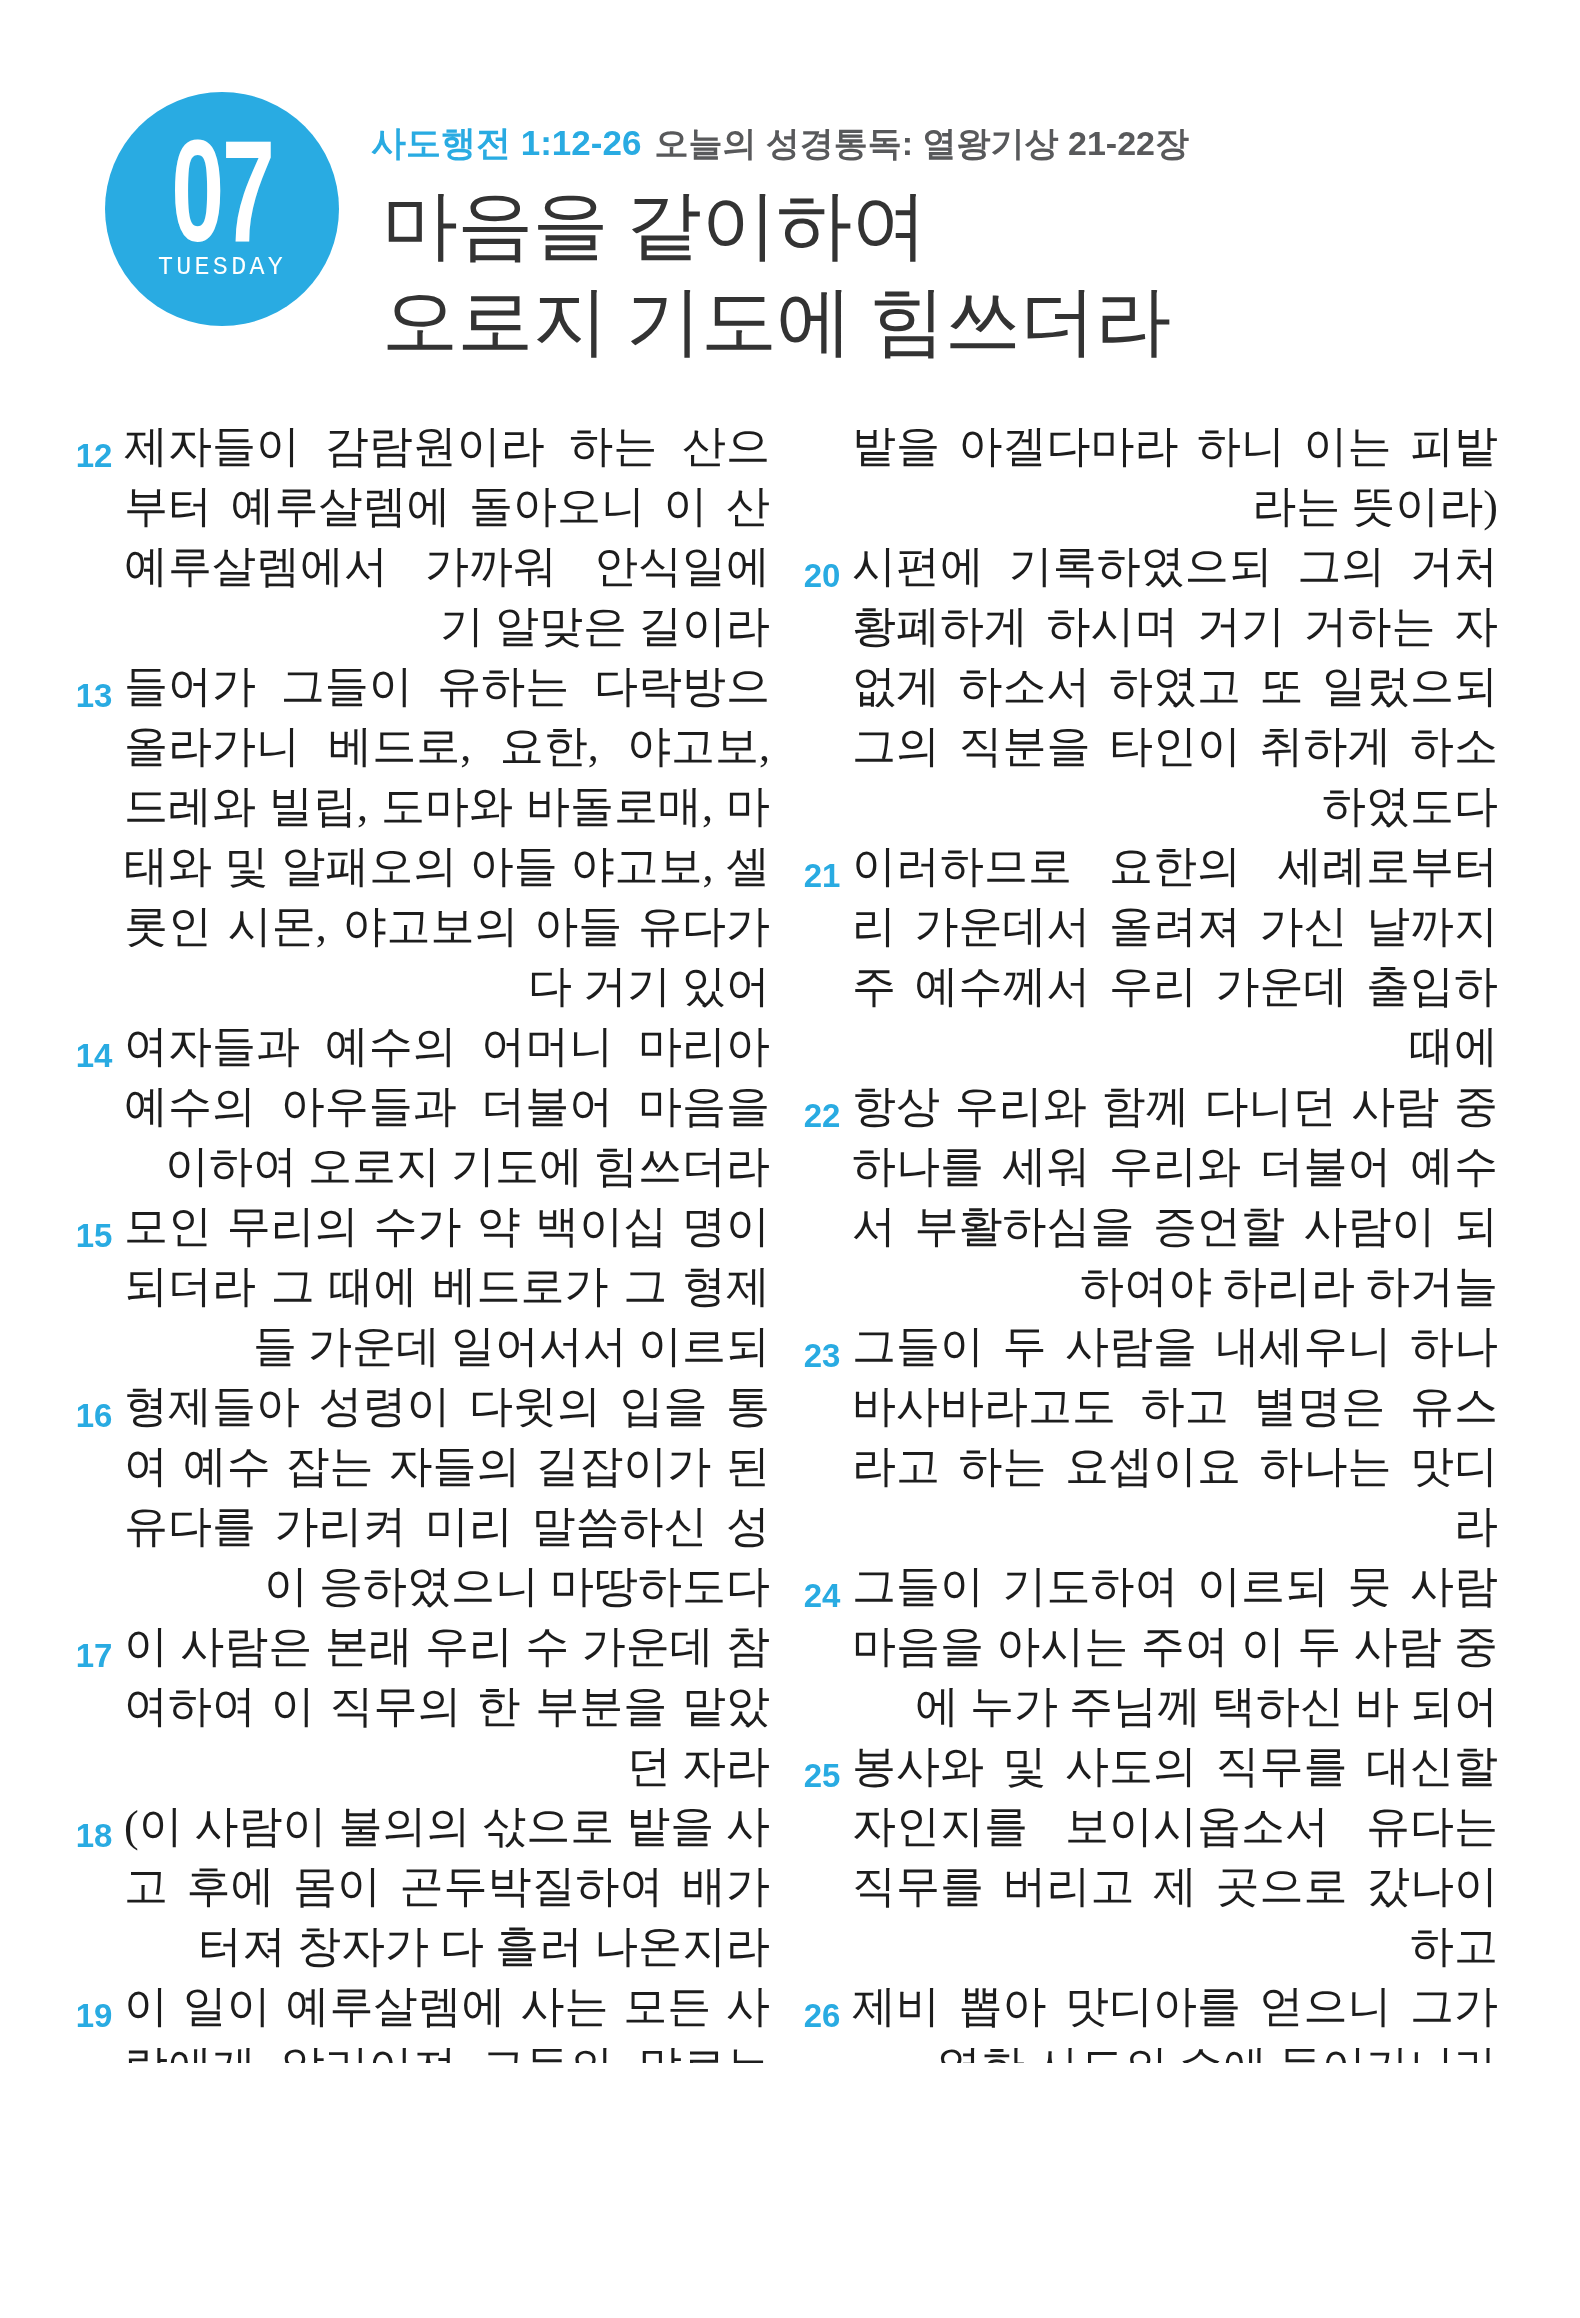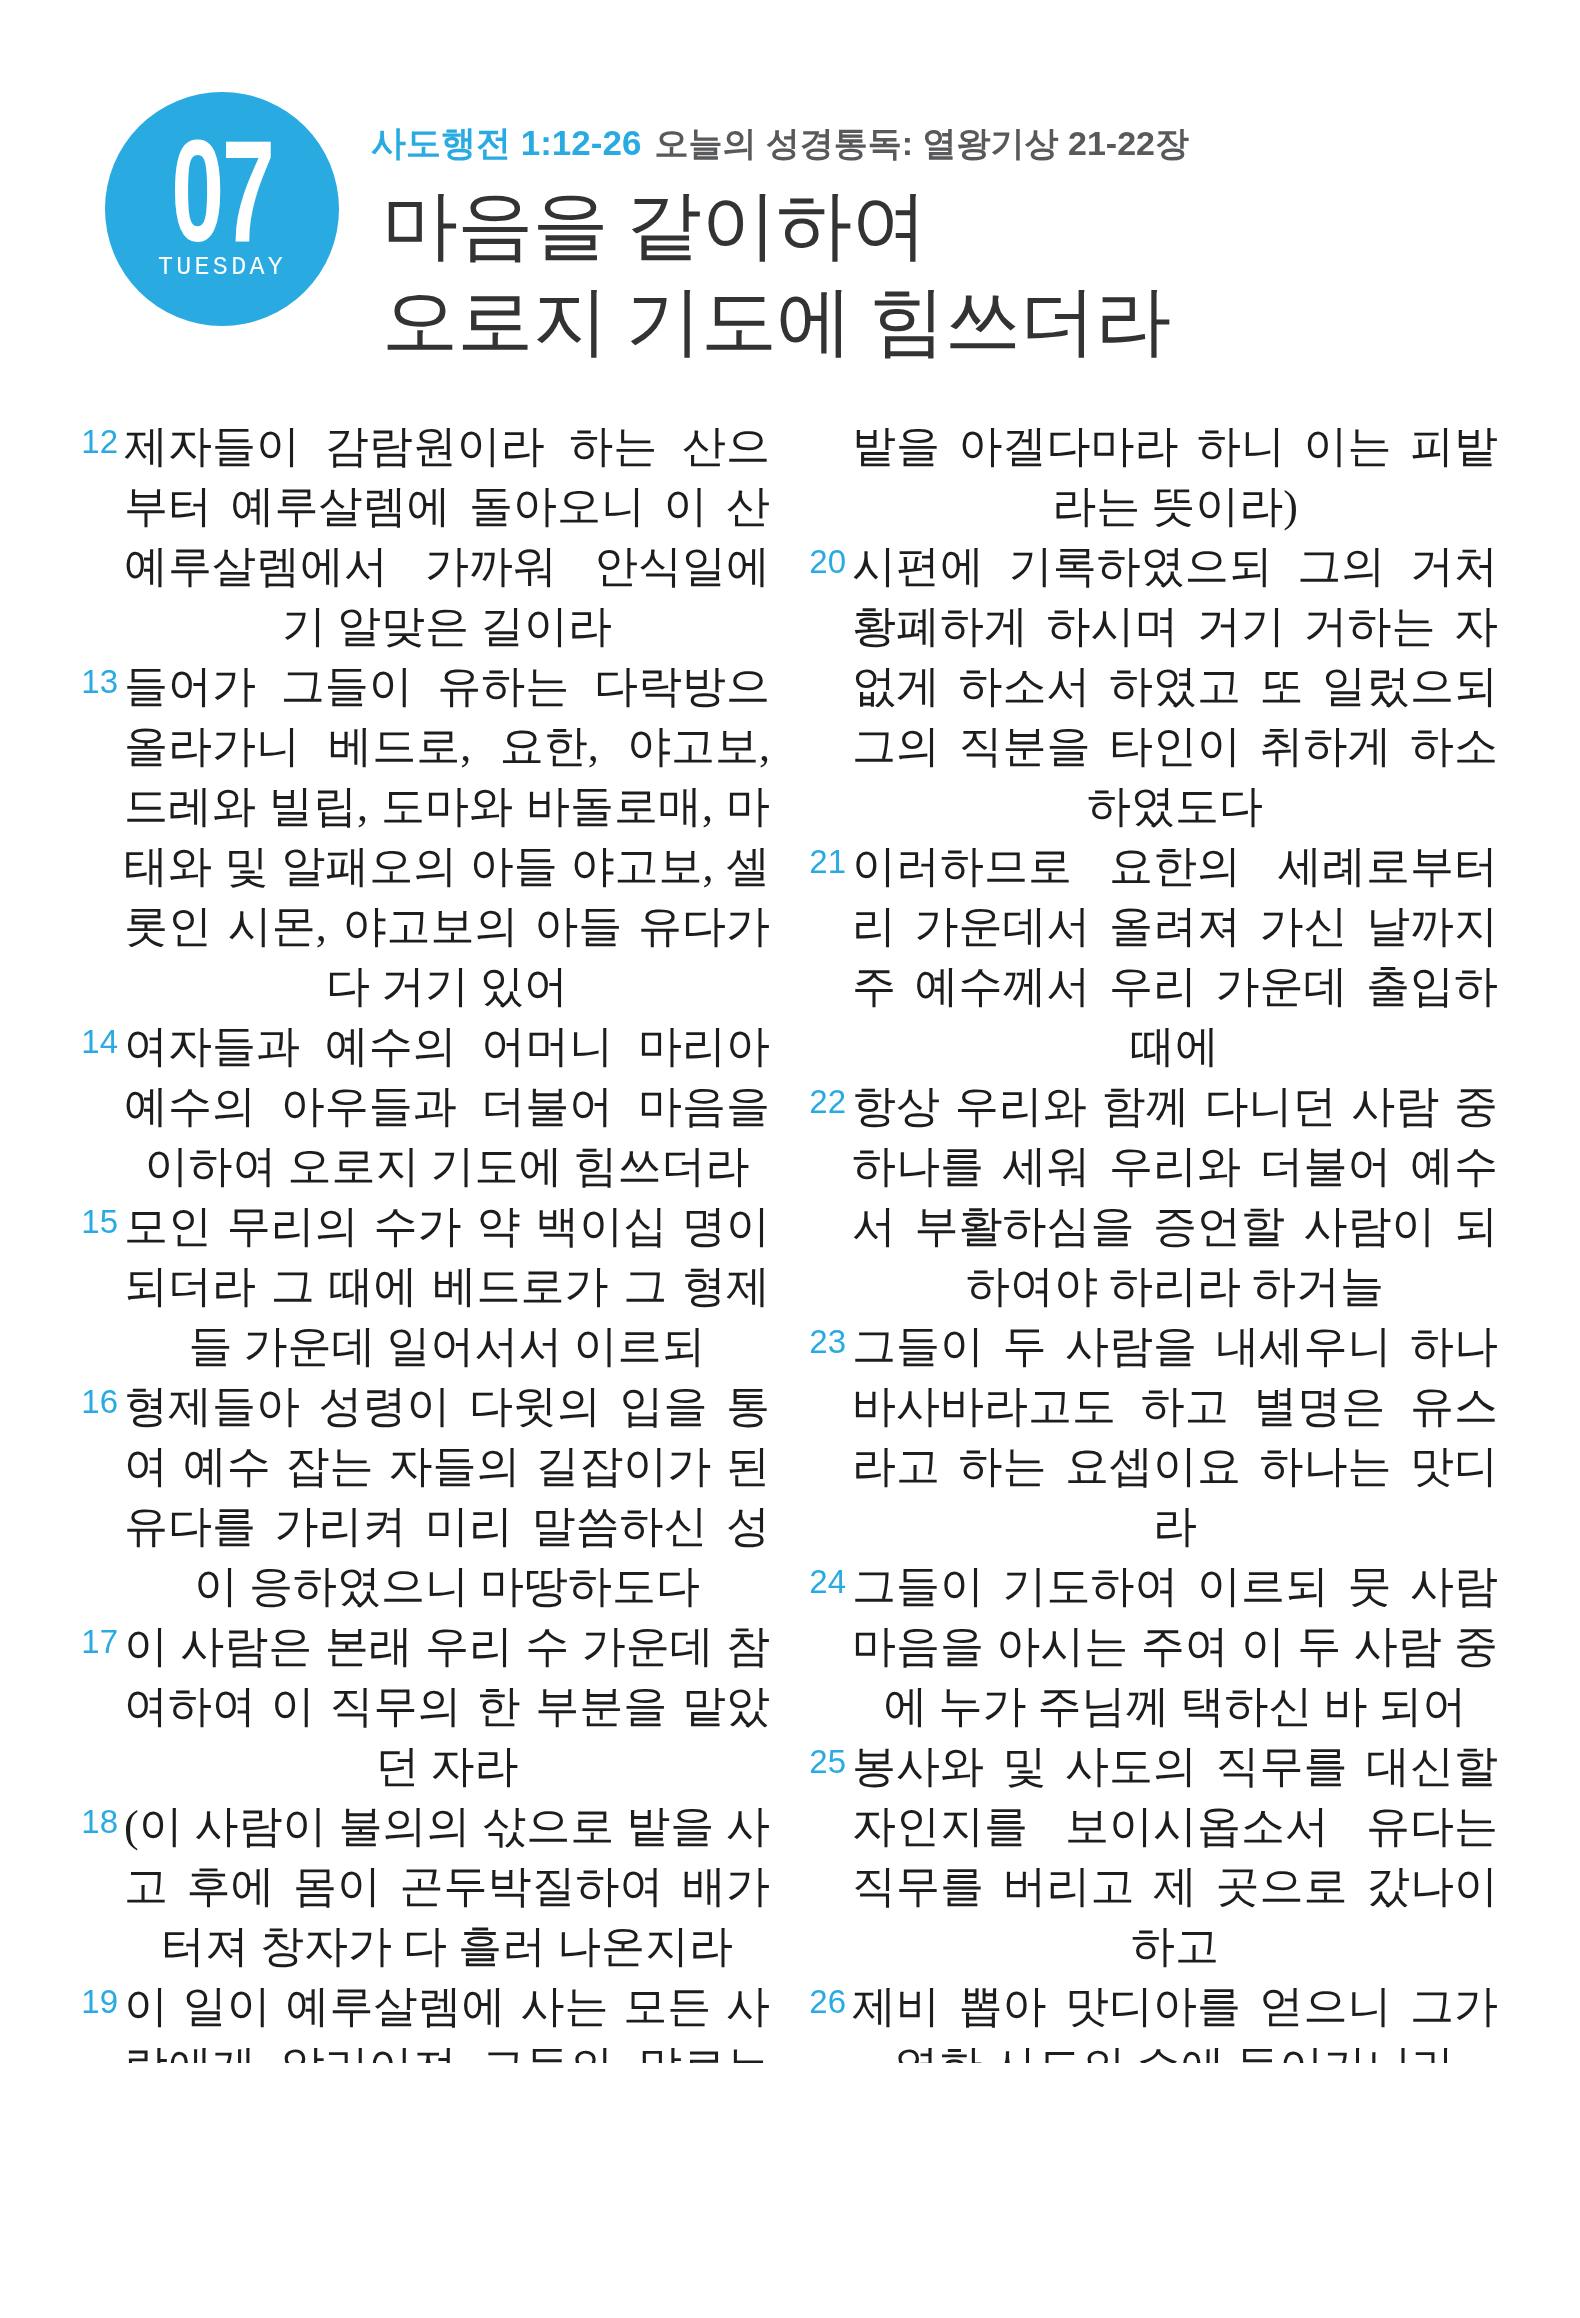--- a/index.html
+++ b/index.html
@@ -35,25 +35,25 @@
   .title{position:absolute;left:366px;top:161px;margin:16px;
          font-family:Liberation Serif, serif;font-weight:normal;color:var(--title-color);
          font-size:76px;line-height:96px;letter-spacing:-0.8px;}
 
   
   .col{position:absolute;top:417px;width:646px;color:var(--body-text);
        font-size:44px;}
   .col-left{left:124px;}
   .col-right{left:852px;}
   .verse{position:relative;}
-  .vnum{position:absolute;left:-54px;top:8px;width:48px;
-        font-family:var(--sans);font-weight:normal;font-size:33px;
-        color:var(--accent-blue);text-align:right;line-height:1;}
+  .vnum{position:absolute;left:-54px;top:22px;width:48px;
+        font-family:var(--sans);font-weight:bold;font-size:33px;
+        color:var(--accent-blue);text-align:center;line-height:1;}
   .vline{height:60px;line-height:60px;overflow:hidden;white-space:normal;
-         word-break:normal;text-align:center;}
+         word-break:normal;text-align:right;}
   .vline.just{text-align:justify;text-align-last:justify;}
 
   
   .page-number{position:absolute;left:129px;top:2162px;
                font-family:var(--sans);font-weight:normal;font-size:40px;
                color:var(--page-number-gray);letter-spacing:0.8px;text-align:right;}
 </style>
 </head>
 <body>
 

